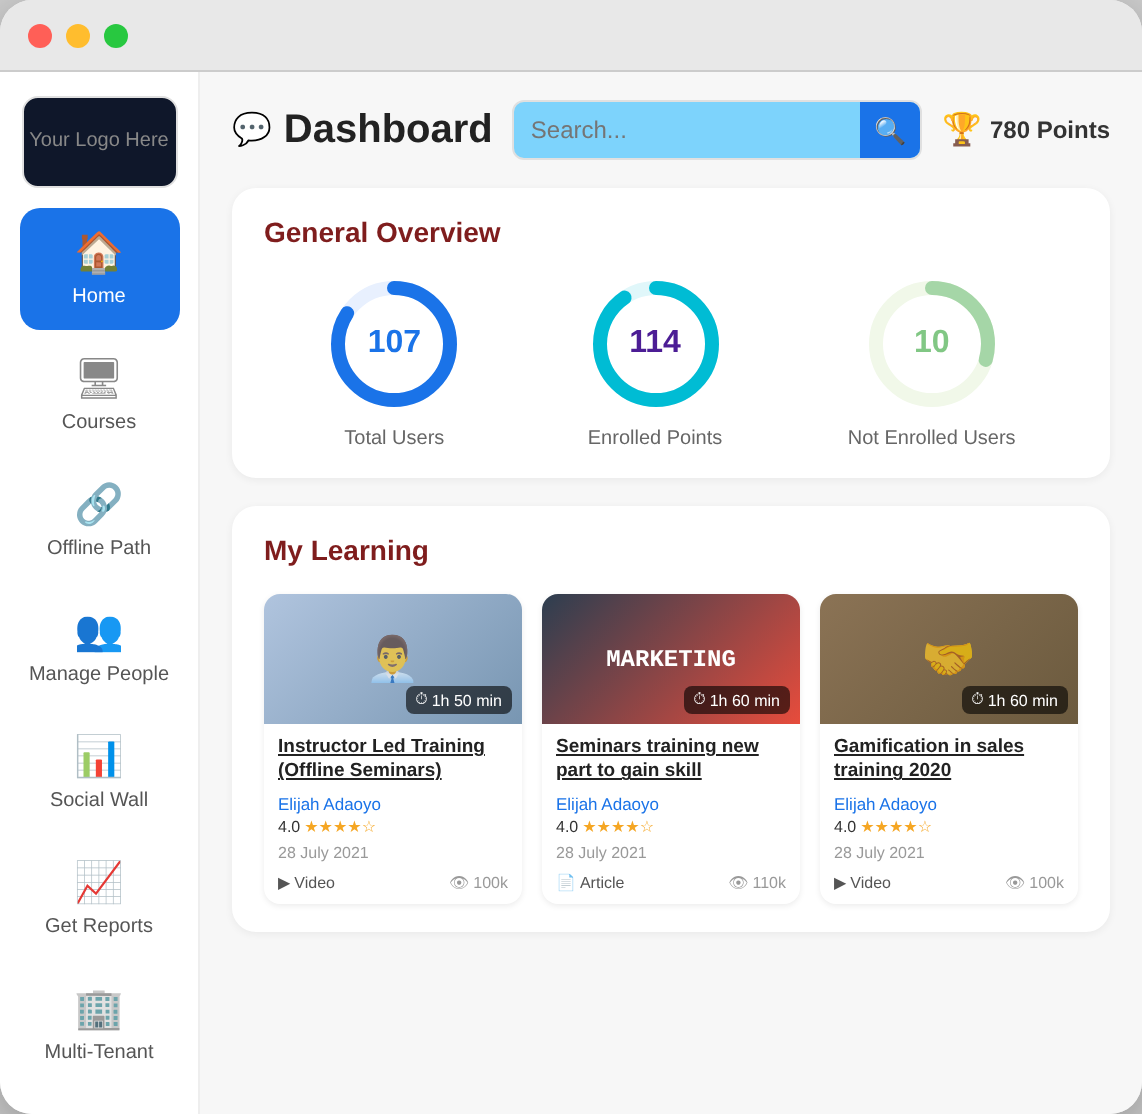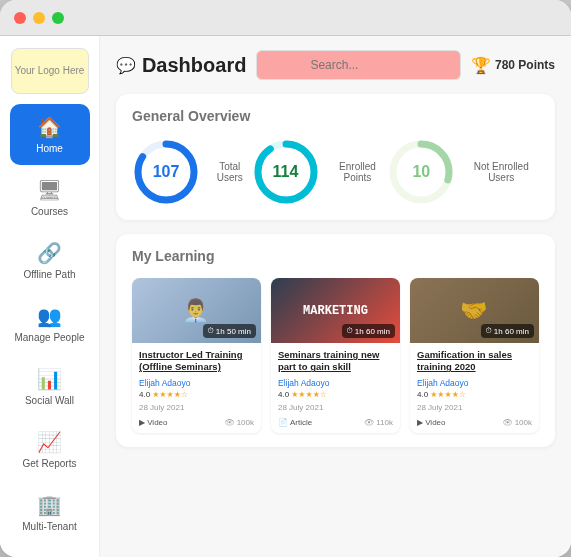--- a/index.html
+++ b/index.html
@@ -50,21 +50,21 @@
       flex-direction: column;
       align-items: center;
       padding: 12px 0;
       gap: 0;
       border-right: 1px solid #eee;
       flex-shrink: 0;
     }
     .logo-box {
       width: 78px;
       height: 48px;
-      background: #fef9c3;
+      background: #0f172a;
       border: 1px solid #e0e0e0;
       border-radius: 8px;
       display: flex;
       align-items: center;
       justify-content: center;
       font-size: 10px;
       color: #888;
       text-align: center;
       margin-bottom: 10px;
       line-height: 1.3;
@@ -119,26 +119,25 @@
       font-weight: 700;
       color: #222;
       display: flex;
       align-items: center;
       gap: 6px;
     }
     .search-bar {
       flex: 1;
       display: flex;
       align-items: center;
-      background: #fca5a5;
+      background: #7dd3fc;
       border: 1px solid #e0e0e0;
       border-radius: 6px;
       overflow: hidden;
       height: 30px;
-      padding-left: 45px;
     }
     .search-bar input {
       border: none;
       outline: none;
       font-size: 12px;
       padding: 0 8px;
       flex: 1;
       background: transparent;
       color: #555;
     }
@@ -169,32 +168,32 @@
     .card {
       background: #fff;
       border-radius: 12px;
       padding: 14px 16px;
       margin-bottom: 14px;
       box-shadow: 0 1px 4px rgba(0,0,0,0.06);
     }
     .card-title {
       font-size: 14px;
       font-weight: 700;
-      color: #737373;
+      color: #7f1d1d;
       margin-bottom: 14px;
     }
 
     .overview-grid {
       display: flex;
       justify-content: space-around;
       align-items: center;
     }
     .stat-item {
       display: flex;
-      flex-direction: row;
+      flex-direction: column;
       align-items: center;
       gap: 8px;
     }
     .stat-label {
       font-size: 10px;
       color: #666;
       text-align: center;
     }
 
     
@@ -397,21 +396,21 @@
             </div>
             <span class="stat-label">Total Users</span>
           </div>
 
           <div class="stat-item">
             <div class="circle-container">
               <svg width="68" height="68" viewBox="0 0 68 68">
                 <circle cx="34" cy="34" r="28" fill="none" stroke="#e0f7fa" stroke-width="7"></circle>
                 <circle cx="34" cy="34" r="28" fill="none" stroke="#00bcd4" stroke-width="7" stroke-dasharray="159 176" stroke-linecap="round"></circle>
               </svg>
-              <span class="circle-value" style="color:#15803d">114</span>
+              <span class="circle-value" style="color:#4c1d95">114</span>
             </div>
             <span class="stat-label">Enrolled Points</span>
           </div>
 
           <div class="stat-item">
             <div class="circle-container">
               <svg width="68" height="68" viewBox="0 0 68 68">
                 <circle cx="34" cy="34" r="28" fill="none" stroke="#f1f8e9" stroke-width="7"></circle>
                 <circle cx="34" cy="34" r="28" fill="none" stroke="#a5d6a7" stroke-width="7" stroke-dasharray="52 176" stroke-linecap="round"></circle>
               </svg>

